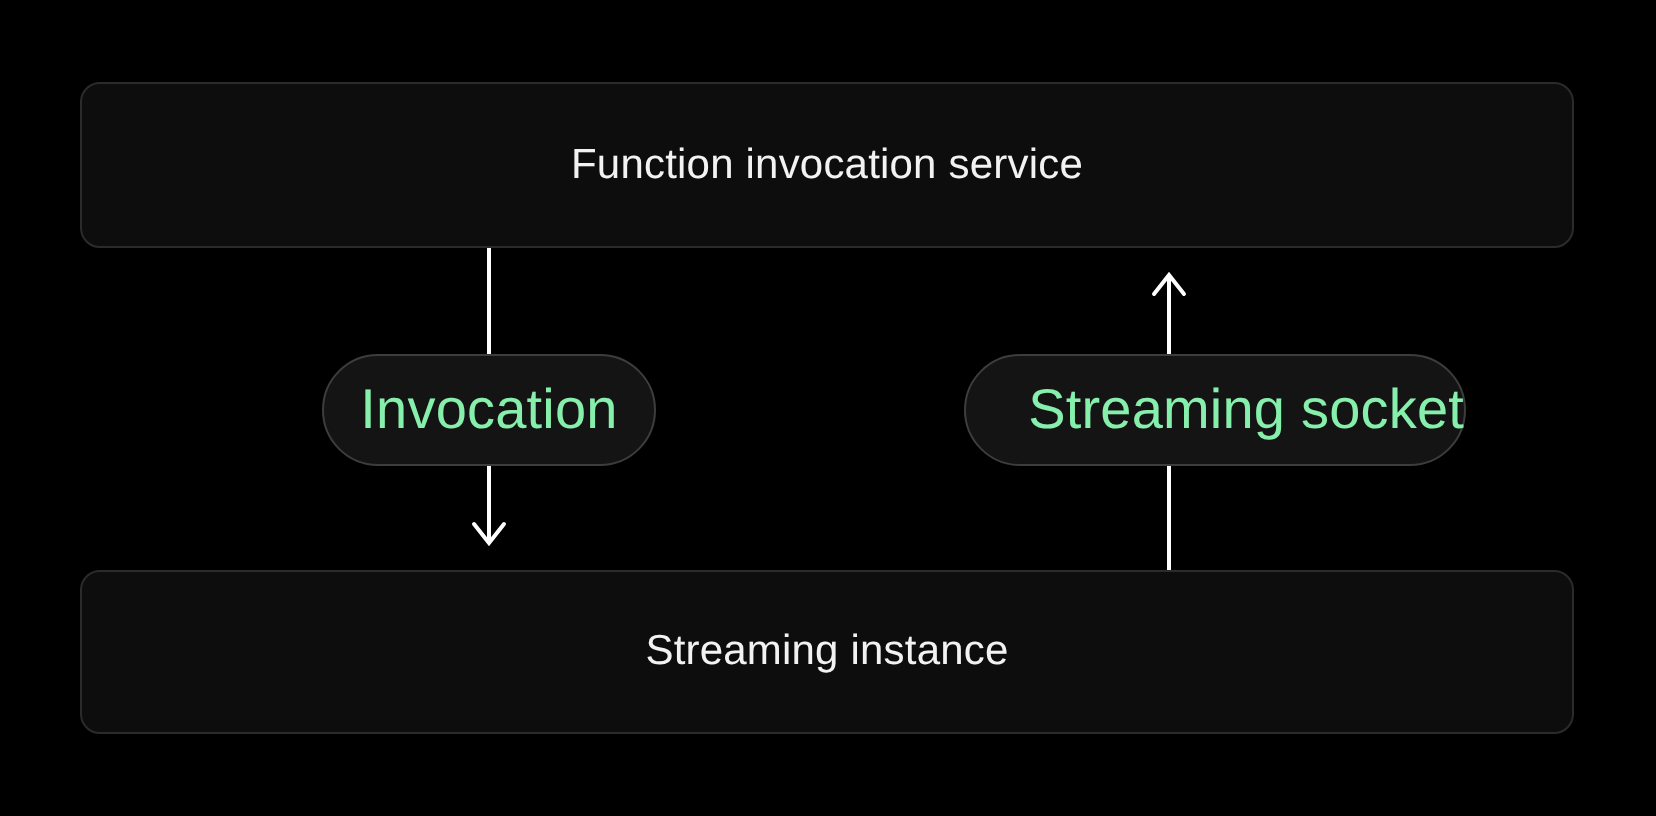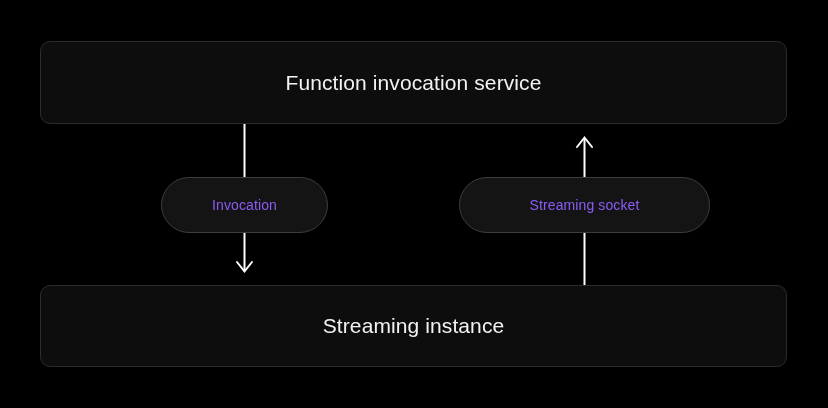--- a/index.html
+++ b/index.html
@@ -52,25 +52,25 @@
     box-sizing: border-box;
     background: #141414;
     border: 1.5px solid #3d3d3d;
     border-radius: 28px;
     display: flex;
     align-items: center;
     justify-content: center;
     z-index: 3;
   }
   #pill-invocation { left: 161px; width: 167px; }
-  #pill-streaming-socket { left: 459px; width: 251px; }
+  #pill-streaming-socket { left: 482px; width: 251px; justify-content: flex-end; }
 
   .pill-label {
-    color: #8b5cf6;
-    font-size: 14px;
+    color: #86efac;
+    font-size: 28px;
     font-weight: 400;
     letter-spacing: 0.1px;
     white-space: nowrap;
   }
 
   
   #connector-layer {
     position: absolute;
     left: 0;
     top: 0;

